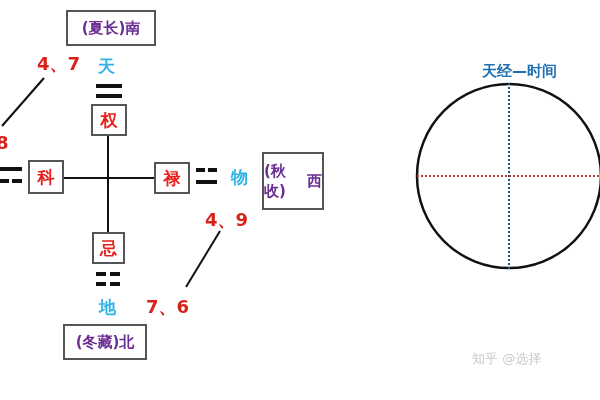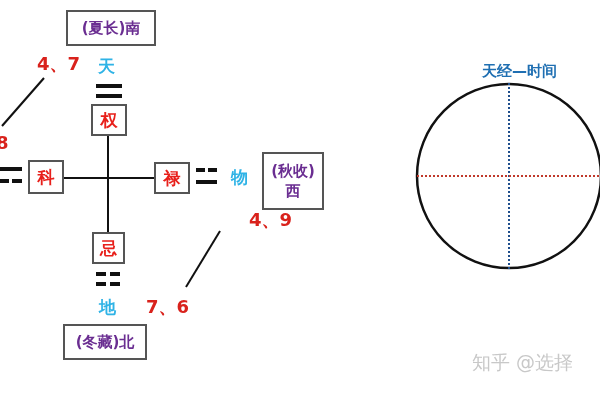--- a/index.html
+++ b/index.html
@@ -13,21 +13,21 @@
     position: absolute; border: 2px solid #555; background: #fff;
     box-sizing: border-box; display: flex; align-items: center; justify-content: center;
     font-weight: bold;
   }
   .dir { color: #6a2d91; font-size: 15px; }
   .star { color: #e8201b; font-size: 17px; }
   .num { position: absolute; color: #d9221c; font-weight: bold; font-size: 18px; font-family: "DejaVu Sans", sans-serif; }
   .elem { position: absolute; color: #2fb3e6; font-weight: bold; font-size: 17px; }
   .bar { position: absolute; background: #111; height: 4px; }
   .line { position: absolute; background: #111; }
-  .watermark { position: absolute; color: #c8c8c8; font-size: 19px; }
+  .watermark { position: absolute; color: #c8c8c8; font-size: 13px; }
 </style>
 </head>
 <body>
 
 <div>
 
   <div class="line" style="left:107px; top:133px; width:2px; height:100px;"></div>
   <div class="line" style="left:64px; top:177px; width:90px; height:2px;"></div>
 
   <div class="box dir" style="left:66px; top:10px; width:90px; height:36px;">
@@ -61,26 +61,26 @@
   <div class="box star" style="left:154px; top:162px; width:36px; height:32px;">
     <span>禄</span>
   </div>
 
   <div class="bar" style="left:196px; top:168px; width:9px;"></div>
   <div class="bar" style="left:208px; top:168px; width:9px;"></div>
   <div class="bar" style="left:196px; top:180px; width:21px;"></div>
 
   <div class="elem" style="left:231px; top:166px;">物</div>
 
-  <div class="box dir" style="left:262px; top:152px; width:62px; height:58px; flex-direction:column; line-height:20px;">
+  <div class="box dir" style="left:262px; top:152px; width:62px; height:58px; flex-direction:row; line-height:20px;">
     <span>(秋收)</span>
     <span>西</span>
   </div>
 
-  <div class="num" style="left:205px; top:208px;margin-left:44px;">4、9</div>
+  <div class="num" style="left:205px; top:208px;">4、9</div>
 
   <svg class="abs" style="left:180px; top:225px;" width="50" height="70">
     <line x1="40" y1="6" x2="6" y2="62" stroke="#111" stroke-width="2"></line>
   </svg>
 
   <div class="box star" style="left:92px; top:232px; width:33px; height:32px;">
     <span>忌</span>
   </div>
 
   <div class="bar" style="left:96px; top:272px; width:10px;"></div>

